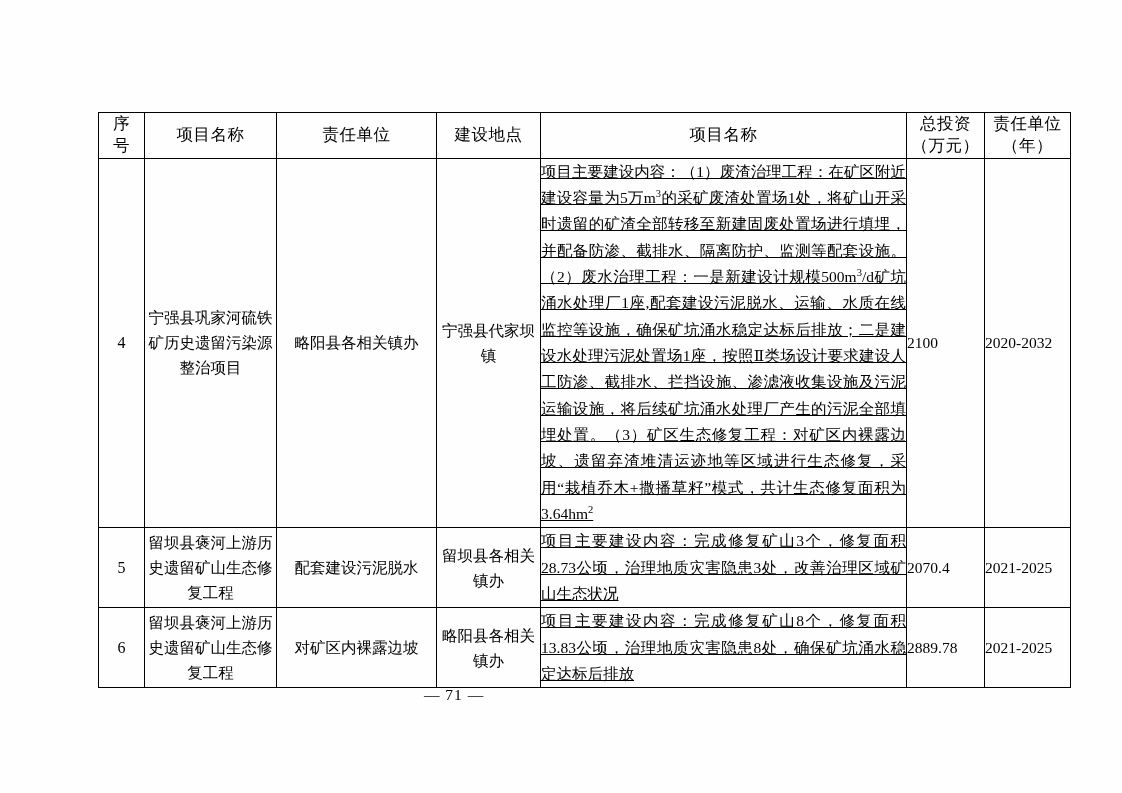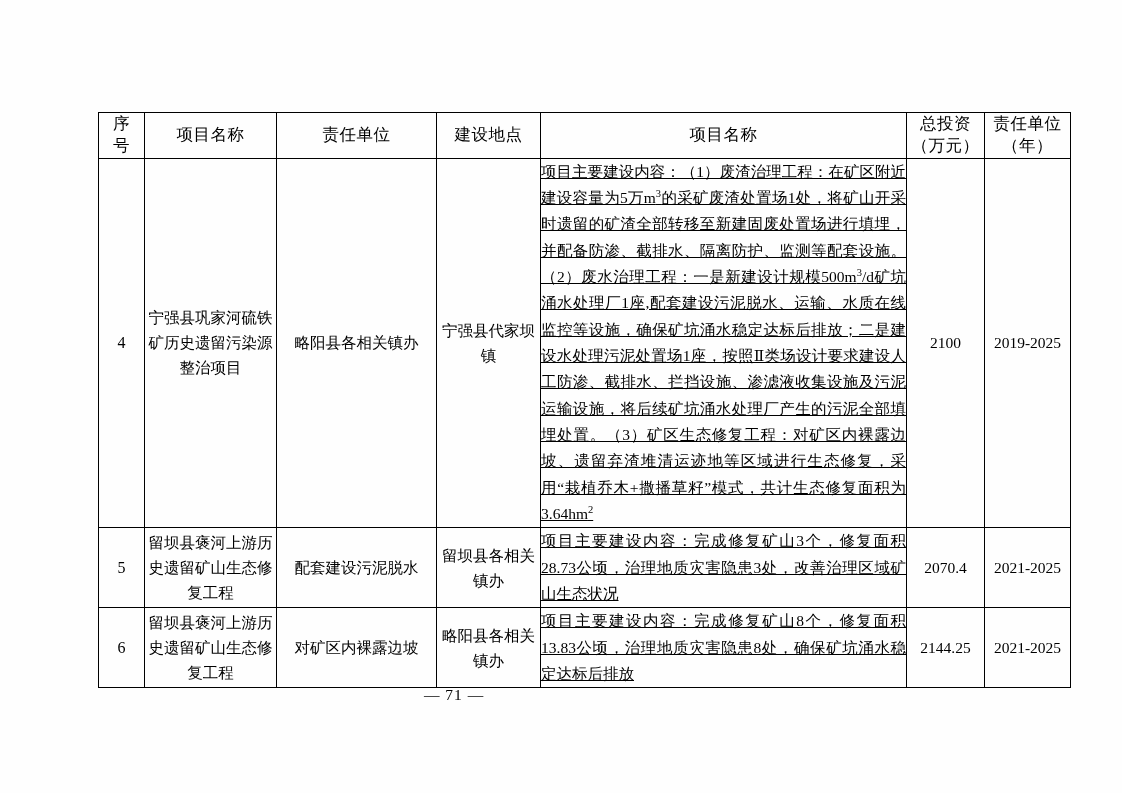--- a/index.html
+++ b/index.html
@@ -76,21 +76,21 @@
     font-size: 15.5px;
     line-height: 1.70;
     padding: 7px 7px 8px 7px;
     text-decoration: underline;
   }
   .cell-desc p {
     margin: 0;
     text-indent: 0;
   }
   .cell-num {
-    text-align: center;
+    text-align: left;
     font-size: 15.5px;
     padding: 4px 2px;
   }
   sup { font-size: 0.68em; vertical-align: super; line-height: 0; }
 
   .footer {
     position: absolute;
     left: 0;
     top: 686px;
     width: 908px;
@@ -146,42 +146,42 @@
       <tbody>
         <tr>
           <td class="cell-seq">4</td>
           <td class="cell-center">宁强县巩家河硫铁矿历史遗留污染源整治项目</td>
           <td class="cell-center">略阳县各相关镇办</td>
           <td class="cell-center">宁强县代家坝镇</td>
           <td class="cell-desc">
             <p>项目主要建设内容：（1）废渣治理工程：在矿区附近建设容量为5万m<sup>3</sup>的采矿废渣处置场1处，将矿山开采时遗留的矿渣全部转移至新建固废处置场进行填埋，并配备防渗、截排水、隔离防护、监测等配套设施。（2）废水治理工程：一是新建设计规模500m<sup>3</sup>/d矿坑涌水处理厂1座,配套建设污泥脱水、运输、水质在线监控等设施，确保矿坑涌水稳定达标后排放；二是建设水处理污泥处置场1座，按照Ⅱ类场设计要求建设人工防渗、截排水、拦挡设施、渗滤液收集设施及污泥运输设施，将后续矿坑涌水处理厂产生的污泥全部填埋处置。（3）矿区生态修复工程：对矿区内裸露边坡、遗留弃渣堆清运迹地等区域进行生态修复，采用“栽植乔木+撒播草籽”模式，共计生态修复面积为3.64hm<sup>2</sup></p>
           </td>
           <td class="cell-num">2100</td>
-          <td class="cell-num nowrap">2019-2025</td>
+          <td class="cell-num nowrap">2020-2032</td>
         </tr>
         <tr>
           <td class="cell-seq">5</td>
           <td class="cell-center">留坝县褒河上游历史遗留矿山生态修复工程</td>
           <td class="cell-center">配套建设污泥脱水</td>
           <td class="cell-center">留坝县各相关镇办</td>
           <td class="cell-desc">
             <p>项目主要建设内容：完成修复矿山3个，修复面积28.73公顷，治理地质灾害隐患3处，改善治理区域矿山生态状况</p>
           </td>
           <td class="cell-num">2070.4</td>
           <td class="cell-num nowrap">2021-2025</td>
         </tr>
         <tr>
           <td class="cell-seq">6</td>
           <td class="cell-center">留坝县褒河上游历史遗留矿山生态修复工程</td>
           <td class="cell-center">对矿区内裸露边坡</td>
           <td class="cell-center">略阳县各相关镇办</td>
           <td class="cell-desc">
             <p>项目主要建设内容：完成修复矿山8个，修复面积13.83公顷，治理地质灾害隐患8处，确保矿坑涌水稳定达标后排放</p>
           </td>
-          <td class="cell-num">2144.25</td>
+          <td class="cell-num">2889.78</td>
           <td class="cell-num nowrap">2021-2025</td>
         </tr>
       </tbody>
     </table>
   </div>
 
   <div class="footer">— 71 —</div>
 </div>
 
 </body></html>

